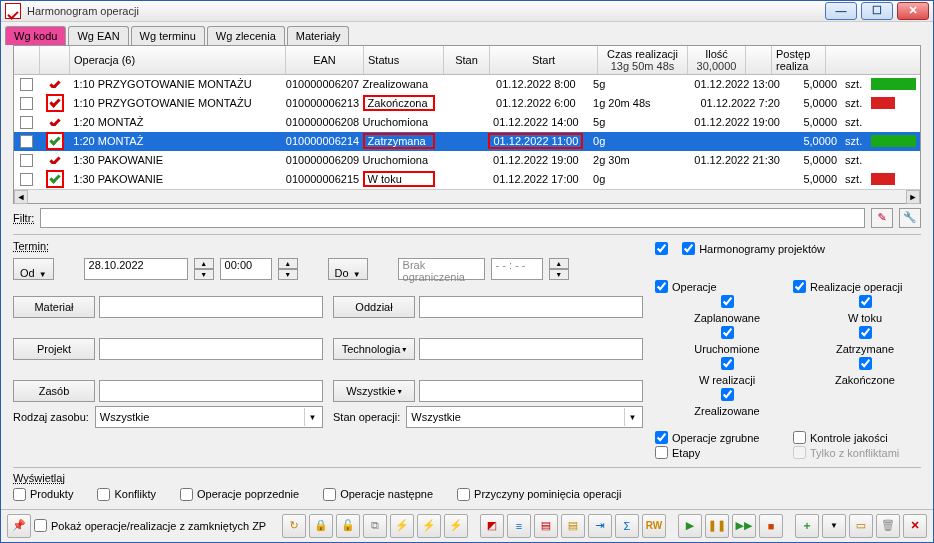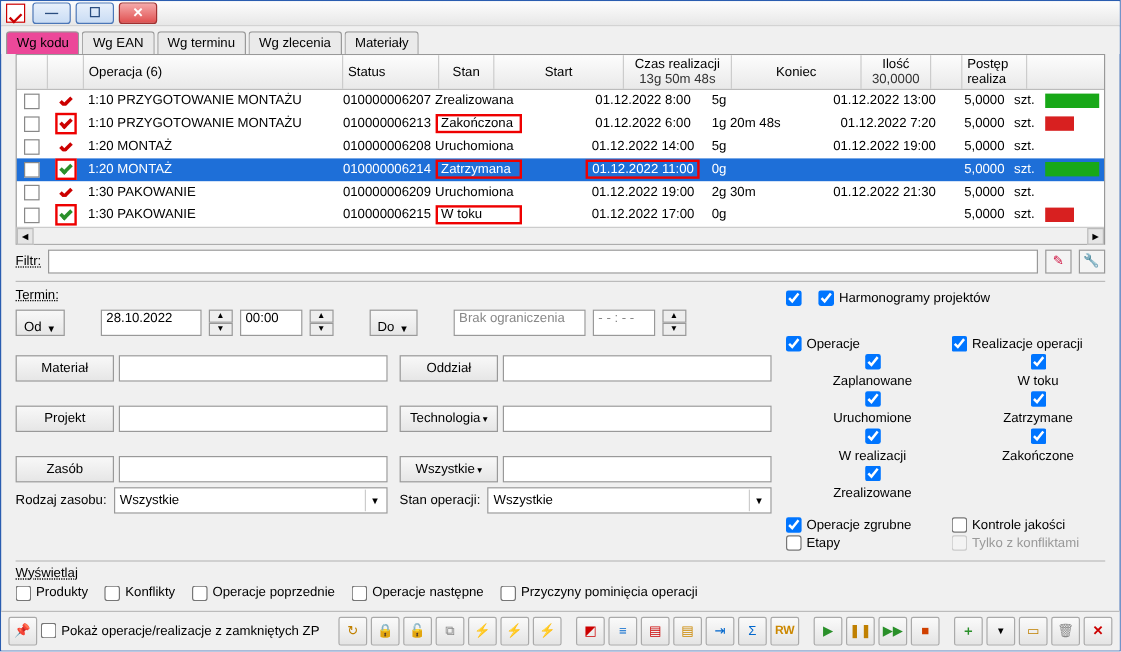--- a/index.html
+++ b/index.html
@@ -76,48 +76,49 @@
   .tbtn { width:24px; height:24px; border:1px solid #aaa; background:linear-gradient(#fafafa,#e4e4e4); display:flex; align-items:center; justify-content:center; font-size:13px; border-radius:2px; }
   .disabled { color:#999; }
 </style>
 </head>
 <body>
 
 <div class="window">
 
   <div class="titlebar">
     <div class="ticon"></div>
+    <div class="title">Harmonogram operacji</div>
     <div class="winbtns">
       <div class="winbtn">—</div>
       <div class="winbtn">☐</div>
       <div class="winbtn close">✕</div>
     </div>
   </div>
 
   <div class="tabs">
     <div class="tab active">Wg kodu</div>
     <div class="tab">Wg EAN</div>
     <div class="tab">Wg terminu</div>
     <div class="tab">Wg zlecenia</div>
     <div class="tab">Materiały</div>
   </div>
 
   <div class="gridwrap">
     <div class="gridhead">
       <div class="gh c0"></div>
         <div class="gh c1"></div>
       <div class="gh c2" style="align-items:flex-start">Operacja (6)</div>
+      <div class="gh c3">EAN</div>
       <div class="gh c4" style="align-items:flex-start">Status</div>
       <div class="gh c5">Stan</div>
       <div class="gh c6">Start</div>
       <div class="gh c7">
           <span>Czas realizacji</span>
           <span class="sub">13g 50m 48s</span>
         </div>
-      <div class="gh c8">Koniec</div>
       <div class="gh c9">
           <span>Ilość</span>
           <span class="sub">30,0000</span>
         </div>
       <div class="gh c10"></div>
       <div class="gh c11">Postęp realiza</div>
     </div>
     <div class="gridbody" id="gridbody">
         <div class="row">
           <div class="cell c0">
@@ -265,37 +266,37 @@
     <div class="leftmid">
       <div class="trow">
         <span class="lbl">Termin:</span>
       </div>
       <div class="trow">
         <div class="btnish">
             <span>Od</span>
             <span class="dd">▼</span>
           </div>
         <div style="width:18px"></div>
-        <div class="tinput" style="width:84px">28.10.2022</div>
+        <div class="tinput" style="width:104px">28.10.2022</div>
         <div class="spin">
             <div>▲</div>
             <div>▼</div>
           </div>
         <div class="tinput" style="width:52px">00:00</div>
         <div class="spin">
             <div>▲</div>
             <div>▼</div>
           </div>
         <div style="width:18px"></div>
         <div class="btnish">
             <span>Do</span>
             <span class="dd">▼</span>
           </div>
         <div style="width:18px"></div>
-        <div class="tinput" style="width:110px;color:#888">Brak ograniczenia</div>
+        <div class="tinput" style="width:87px;color:#888">Brak ograniczenia</div>
         <div class="tinput" style="width:52px;color:#888">- - : - -</div>
         <div class="spin">
             <div>▲</div>
             <div>▼</div>
           </div>
       </div>
 
       <div style="height:10px"></div>
 
       <div class="twocol">
@@ -409,21 +410,21 @@
             </div>
         </div>
       </div>
     </div>
   </div>
 
   <div class="sep"></div>
 
   <div class="displayrow">
     <span class="hdr">Wyświetlaj</span>
-    <div style="display:flex; gap:14px; align-items:center">
+    <div style="display:flex; gap:24px; align-items:center">
       <label class="chkline">
           <input type="checkbox" style="">
           <span>Produkty</span>
         </label>
       <label class="chkline">
           <input type="checkbox" style="">
           <span>Konflikty</span>
         </label>
       <label class="chkline">
           <input type="checkbox" style="">

